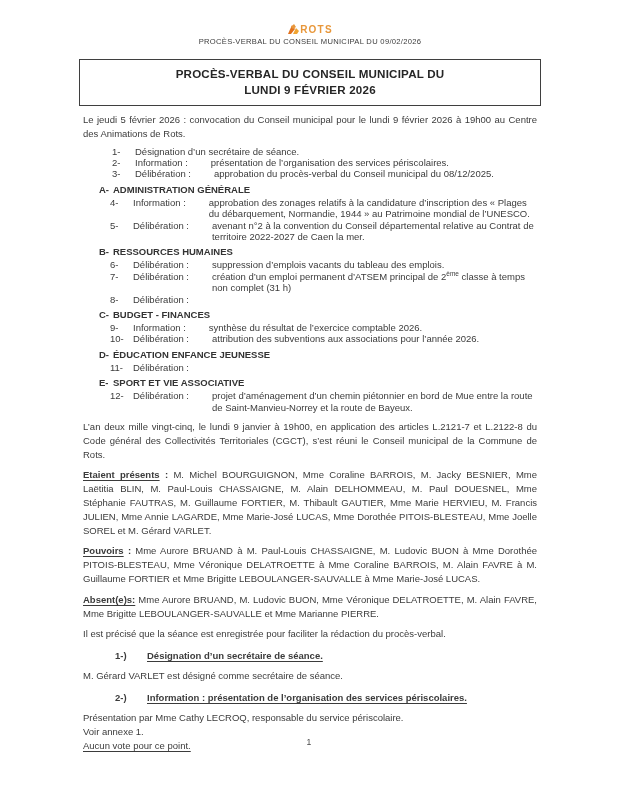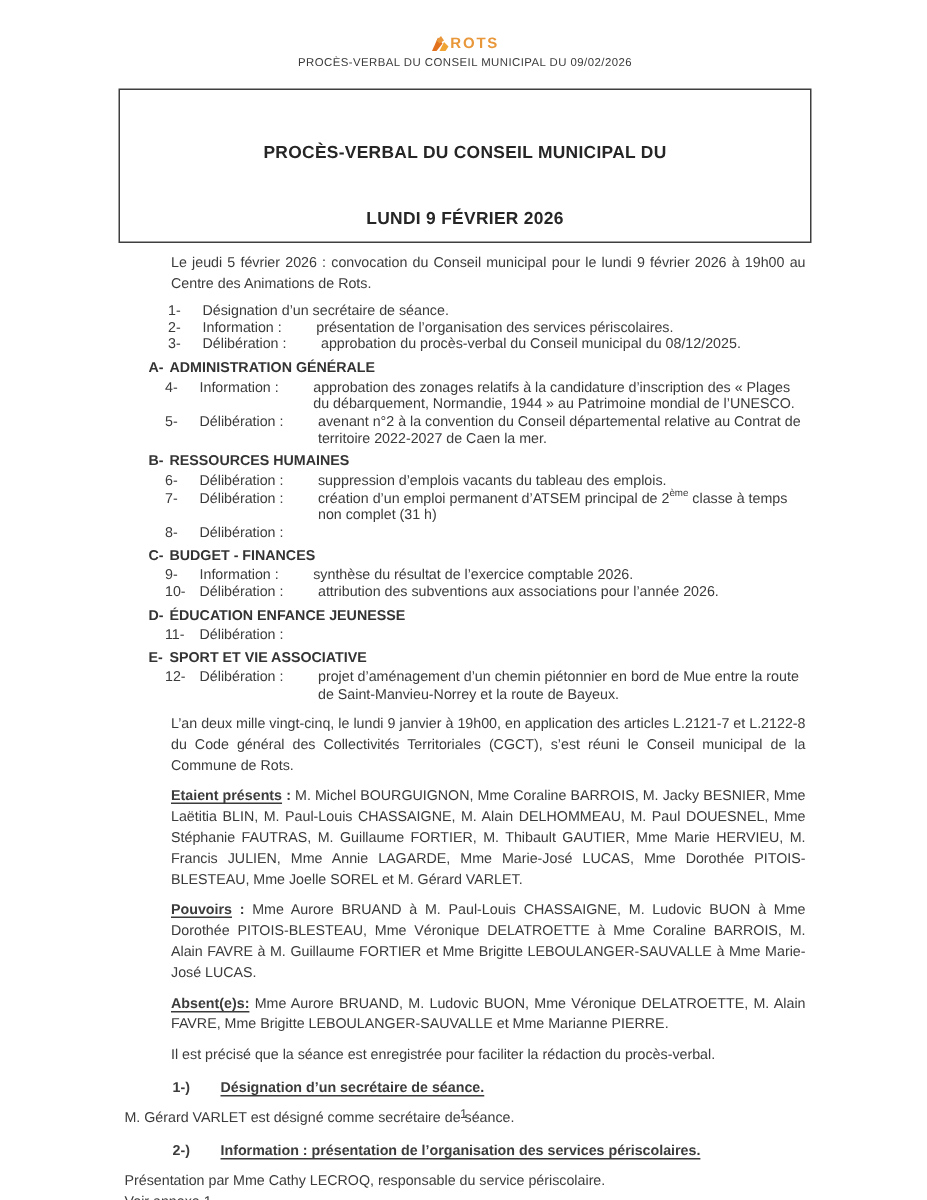--- a/index.html
+++ b/index.html
@@ -23,24 +23,24 @@
   .logo-text { font-weight: bold; font-size: 10px; letter-spacing: 1.2px; color: #e8973a; }
   .hdr-sub { margin-top: 2px; font-size: 7.6px; letter-spacing: 0.3px; color: #3b3b3b; }
 
   
   .title-box {
     margin: 13px -4px 0 -4px;
     border: 1.4px solid #3f3f3f;
     padding: 6px 8px 7px 8px;
     text-align: center;
   }
-  .title-box div { font-weight: bold; font-size: 11.6px; line-height: 16px; color: #262626; letter-spacing: 0.2px; margin-top: 28px; }
-
-  
-  p.para { text-align: justify; line-height: 13.8px; margin-left: 31px; }
+  .title-box div { font-weight: bold; font-size: 11.6px; line-height: 16px; color: #262626; letter-spacing: 0.2px; }
+
+  
+  p.para { text-align: justify; line-height: 13.8px; }
   .mt { margin-top: 7px; }
   .b  { font-weight: bold; }
   .bu { font-weight: bold; text-decoration: underline; text-underline-offset: 1.5px; }
   .u  { text-decoration: underline; text-underline-offset: 1.5px; }
 
   
   .agenda { margin-top: 5px; }
   .prelim { margin-left: 29px; }
   .ag-item { display: flex; line-height: 11.4px; align-items: baseline; }
   .ag-num { flex: 0 0 23px; }

